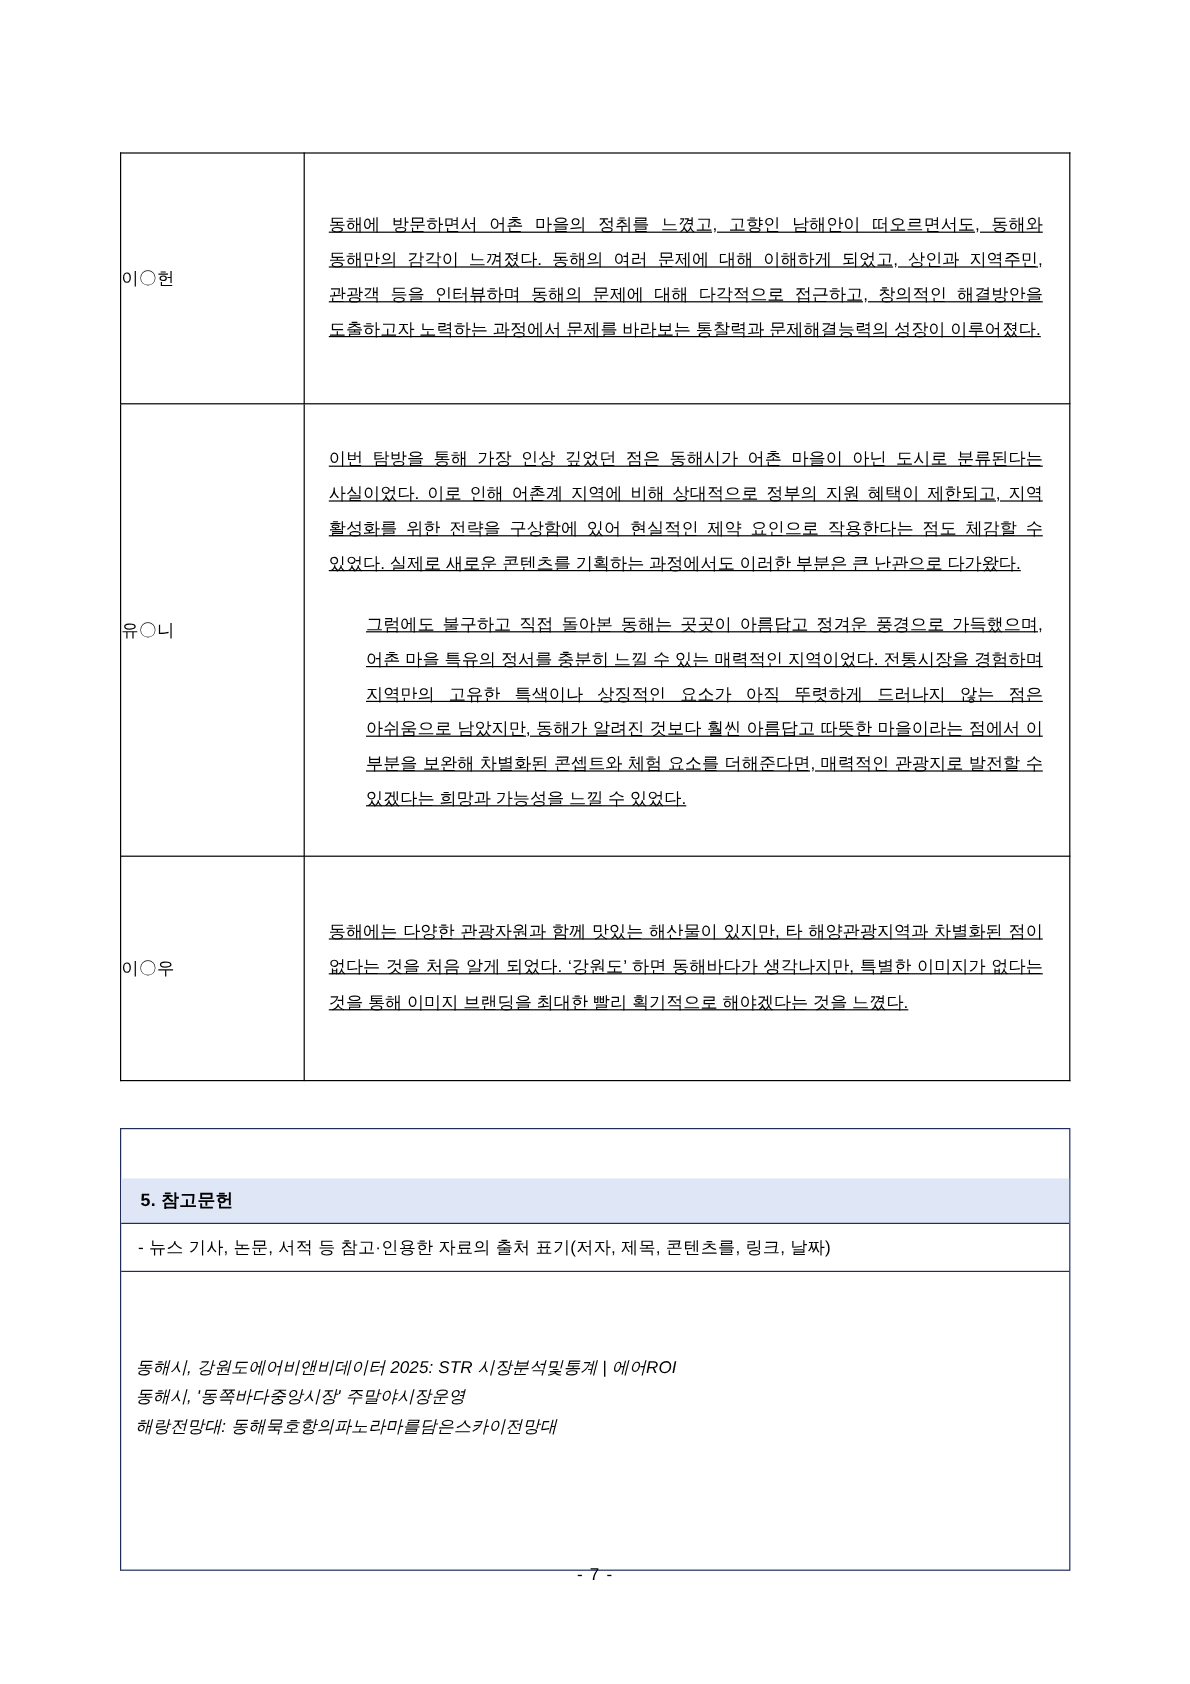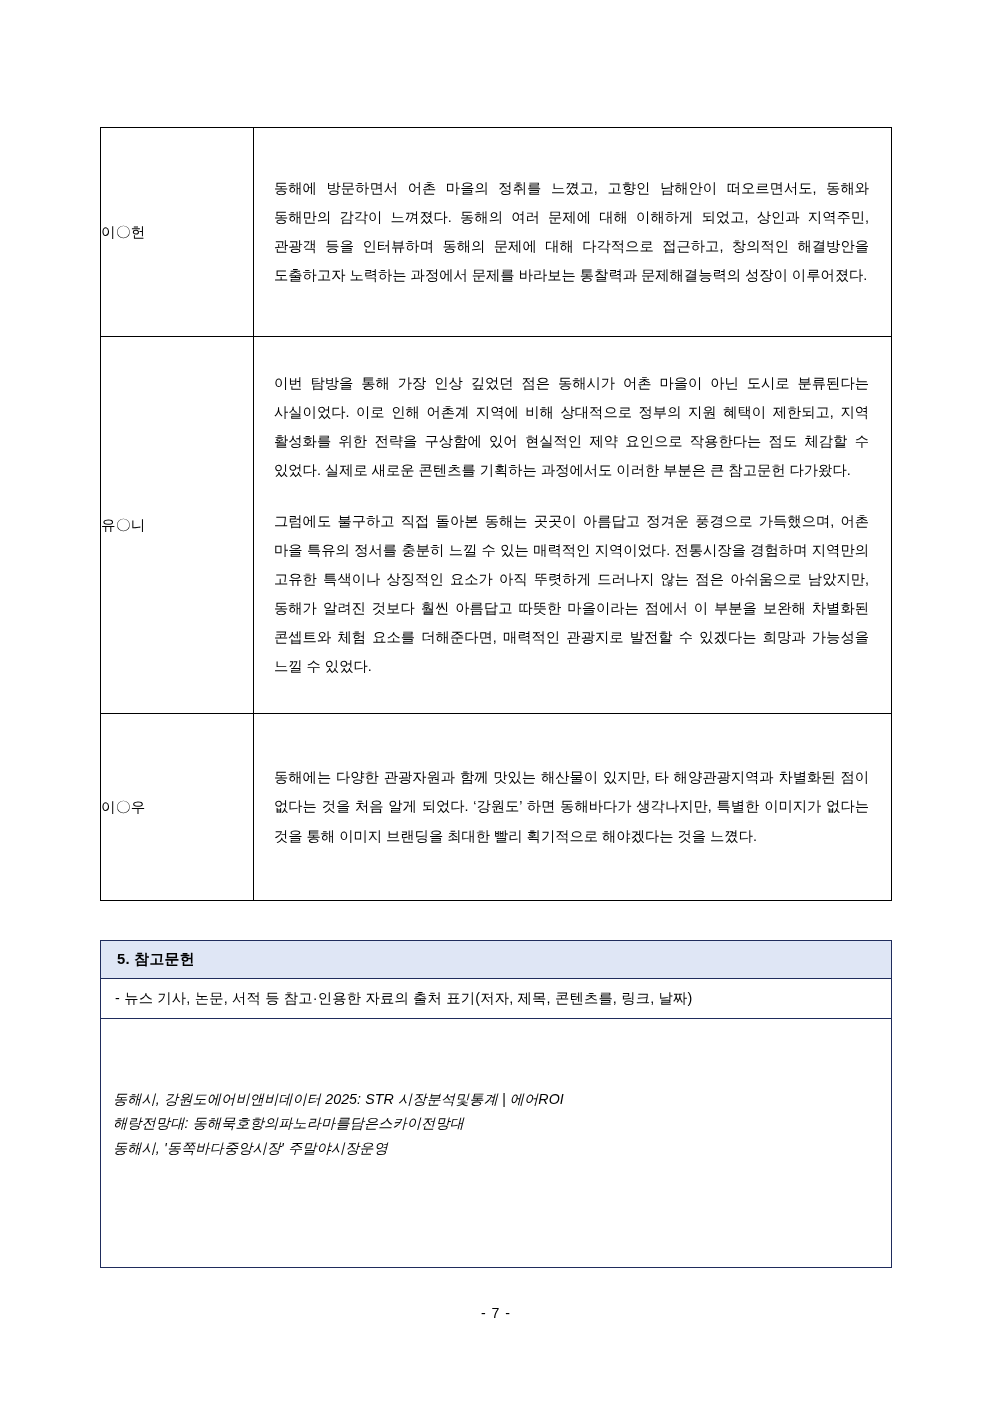--- a/index.html
+++ b/index.html
@@ -45,23 +45,25 @@
   .reflect-table td.body {
     padding: 18px 22px 18px 20px;
   }
   .para {
     font-size: 14.3px;
     line-height: 2.03;
     text-align: justify;
     text-justify: inter-ideograph;
     margin: 0;
     word-break: keep-all;
+    text-decoration: underline;
   }
   .para + .para {
     margin-top: 22px;
+    margin-left: 31px;
   }
   .row-1 .body { height: 172px; }
   .row-2 .body { height: 340px; }
   .row-3 .body { height: 150px; }
 
   
   .ref-block {
     position: absolute;
     left: 100px;
     top: 940px;
@@ -69,20 +71,21 @@
     border: 1px solid #1f2c5c;
     box-sizing: border-box;
   }
   .ref-head {
     background: #dfe6f5;
     border-bottom: 1px solid #1f2c5c;
     font-size: 14.8px;
     font-weight: bold;
     padding: 9px 0 9px 16px;
     letter-spacing: 0.3px;
+    margin-top: 41px;
   }
   .ref-sub {
     border-bottom: 1px solid #1f2c5c;
     font-size: 14.3px;
     padding: 10px 0 10px 14px;
     letter-spacing: 0.2px;
   }
   .ref-body {
     min-height: 248px;
     padding: 68px 0 0 12px;
@@ -116,38 +119,38 @@
     <tbody>
       <tr class="row-1">
         <td class="name">이〇헌</td>
         <td class="body">
           <p class="para">동해에 방문하면서 어촌 마을의 정취를 느꼈고, 고향인 남해안이 떠오르면서도, 동해와 동해만의 감각이 느껴졌다. 동해의 여러 문제에 대해 이해하게 되었고, 상인과 지역주민, 관광객 등을 인터뷰하며 동해의 문제에 대해 다각적으로 접근하고, 창의적인 해결방안을 도출하고자 노력하는 과정에서 문제를 바라보는 통찰력과 문제해결능력의 성장이 이루어졌다.</p>
         </td>
       </tr>
       <tr class="row-2">
         <td class="name">유〇니</td>
         <td class="body">
-          <p class="para">이번 탐방을 통해 가장 인상 깊었던 점은 동해시가 어촌 마을이 아닌 도시로 분류된다는 사실이었다. 이로 인해 어촌계 지역에 비해 상대적으로 정부의 지원 혜택이 제한되고, 지역 활성화를 위한 전략을 구상함에 있어 현실적인 제약 요인으로 작용한다는 점도 체감할 수 있었다. 실제로 새로운 콘텐츠를 기획하는 과정에서도 이러한 부분은 큰 참고문헌 다가왔다.</p>
+          <p class="para">이번 탐방을 통해 가장 인상 깊었던 점은 동해시가 어촌 마을이 아닌 도시로 분류된다는 사실이었다. 이로 인해 어촌계 지역에 비해 상대적으로 정부의 지원 혜택이 제한되고, 지역 활성화를 위한 전략을 구상함에 있어 현실적인 제약 요인으로 작용한다는 점도 체감할 수 있었다. 실제로 새로운 콘텐츠를 기획하는 과정에서도 이러한 부분은 큰 난관으로 다가왔다.</p>
           <p class="para">그럼에도 불구하고 직접 돌아본 동해는 곳곳이 아름답고 정겨운 풍경으로 가득했으며, 어촌 마을 특유의 정서를 충분히 느낄 수 있는 매력적인 지역이었다. 전통시장을 경험하며 지역만의 고유한 특색이나 상징적인 요소가 아직 뚜렷하게 드러나지 않는 점은 아쉬움으로 남았지만, 동해가 알려진 것보다 훨씬 아름답고 따뜻한 마을이라는 점에서 이 부분을 보완해 차별화된 콘셉트와 체험 요소를 더해준다면, 매력적인 관광지로 발전할 수 있겠다는 희망과 가능성을 느낄 수 있었다.</p>
         </td>
       </tr>
       <tr class="row-3">
         <td class="name">이〇우</td>
         <td class="body">
           <p class="para">동해에는 다양한 관광자원과 함께 맛있는 해산물이 있지만, 타 해양관광지역과 차별화된 점이 없다는 것을 처음 알게 되었다. ‘강원도’ 하면 동해바다가 생각나지만, 특별한 이미지가 없다는 것을 통해 이미지 브랜딩을 최대한 빨리 획기적으로 해야겠다는 것을 느꼈다.</p>
         </td>
       </tr>
     </tbody>
   </table>
 
   <div class="ref-block">
     <div class="ref-head">5. 참고문헌</div>
     <div class="ref-sub">- 뉴스 기사, 논문, 서적 등 참고·인용한 자료의 출처 표기(저자, 제목, 콘텐츠를, 링크, 날짜)</div>
     <div class="ref-body">
       <div class="ref-line">동해시, 강원도에어비앤비데이터 2025: STR 시장분석및통계 | 에어ROI</div>
+      <div class="ref-line">동해시, '동쪽바다중앙시장' 주말야시장운영</div>
       <div class="ref-line">해랑전망대: 동해묵호항의파노라마를담은스카이전망대</div>
-      <div class="ref-line">동해시, '동쪽바다중앙시장' 주말야시장운영</div>
     </div>
   </div>
 
   <div class="page-number">- 7 -</div>
 
 </div>
 
 </body></html>

